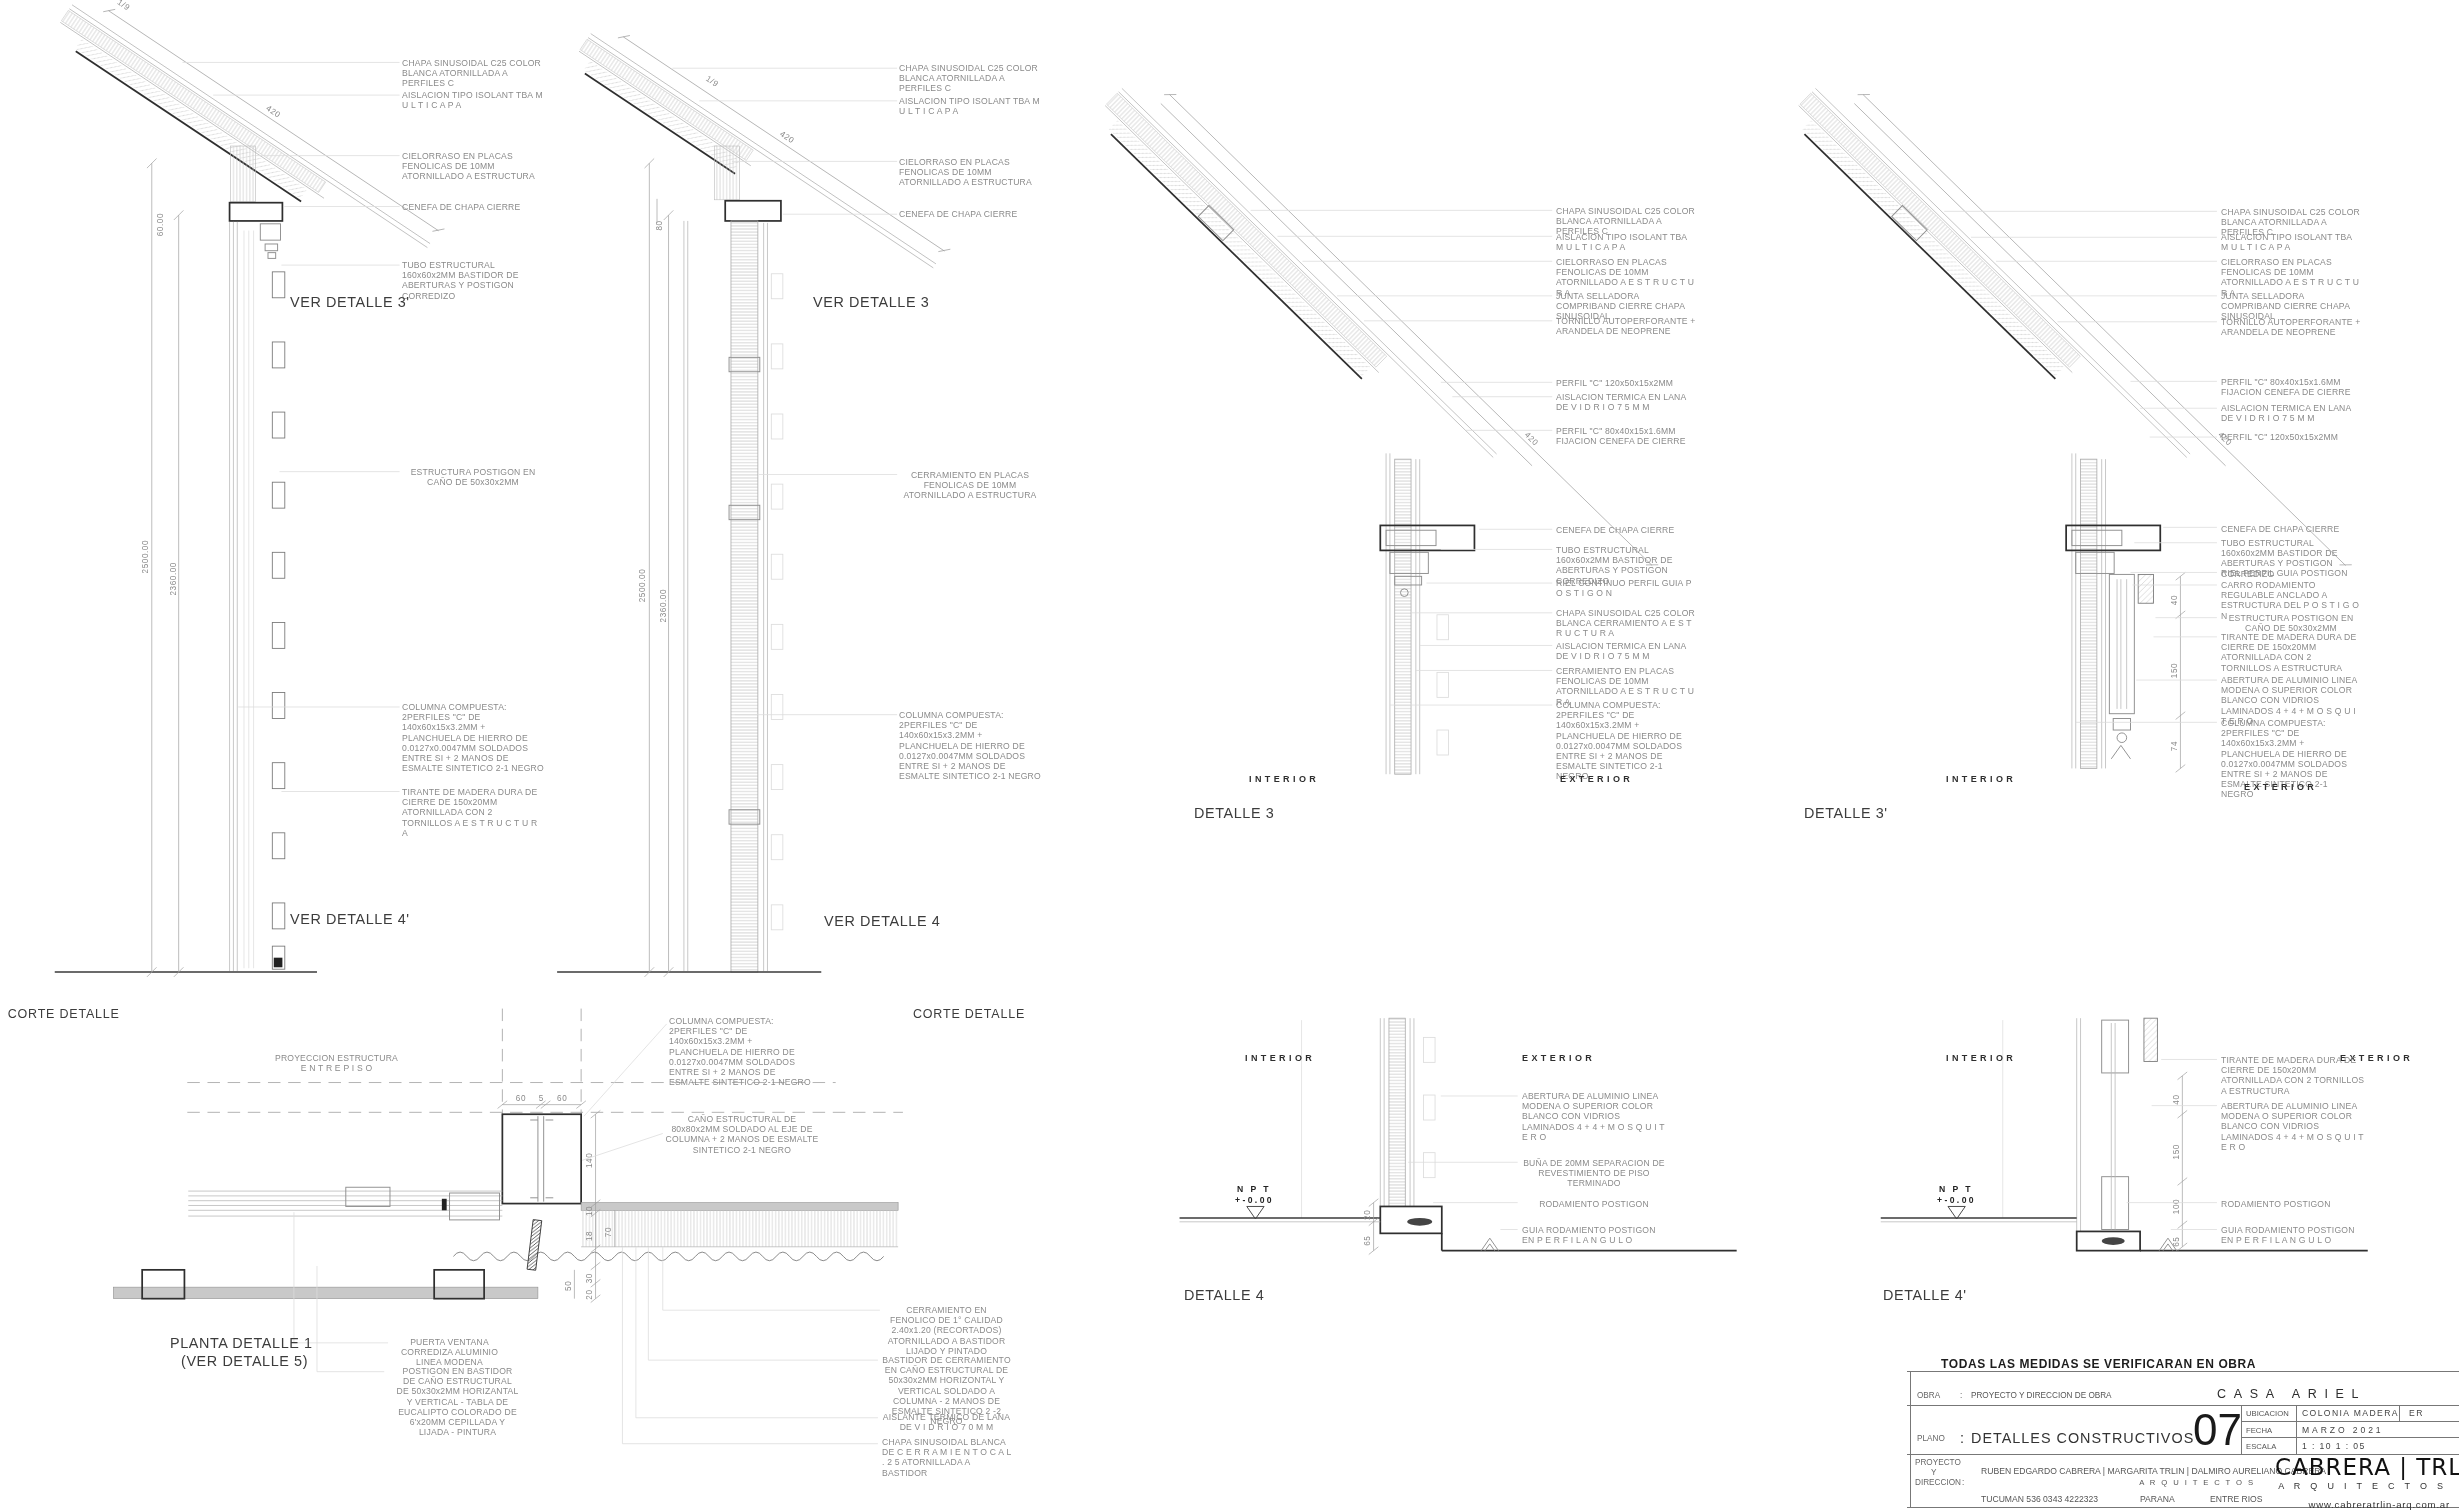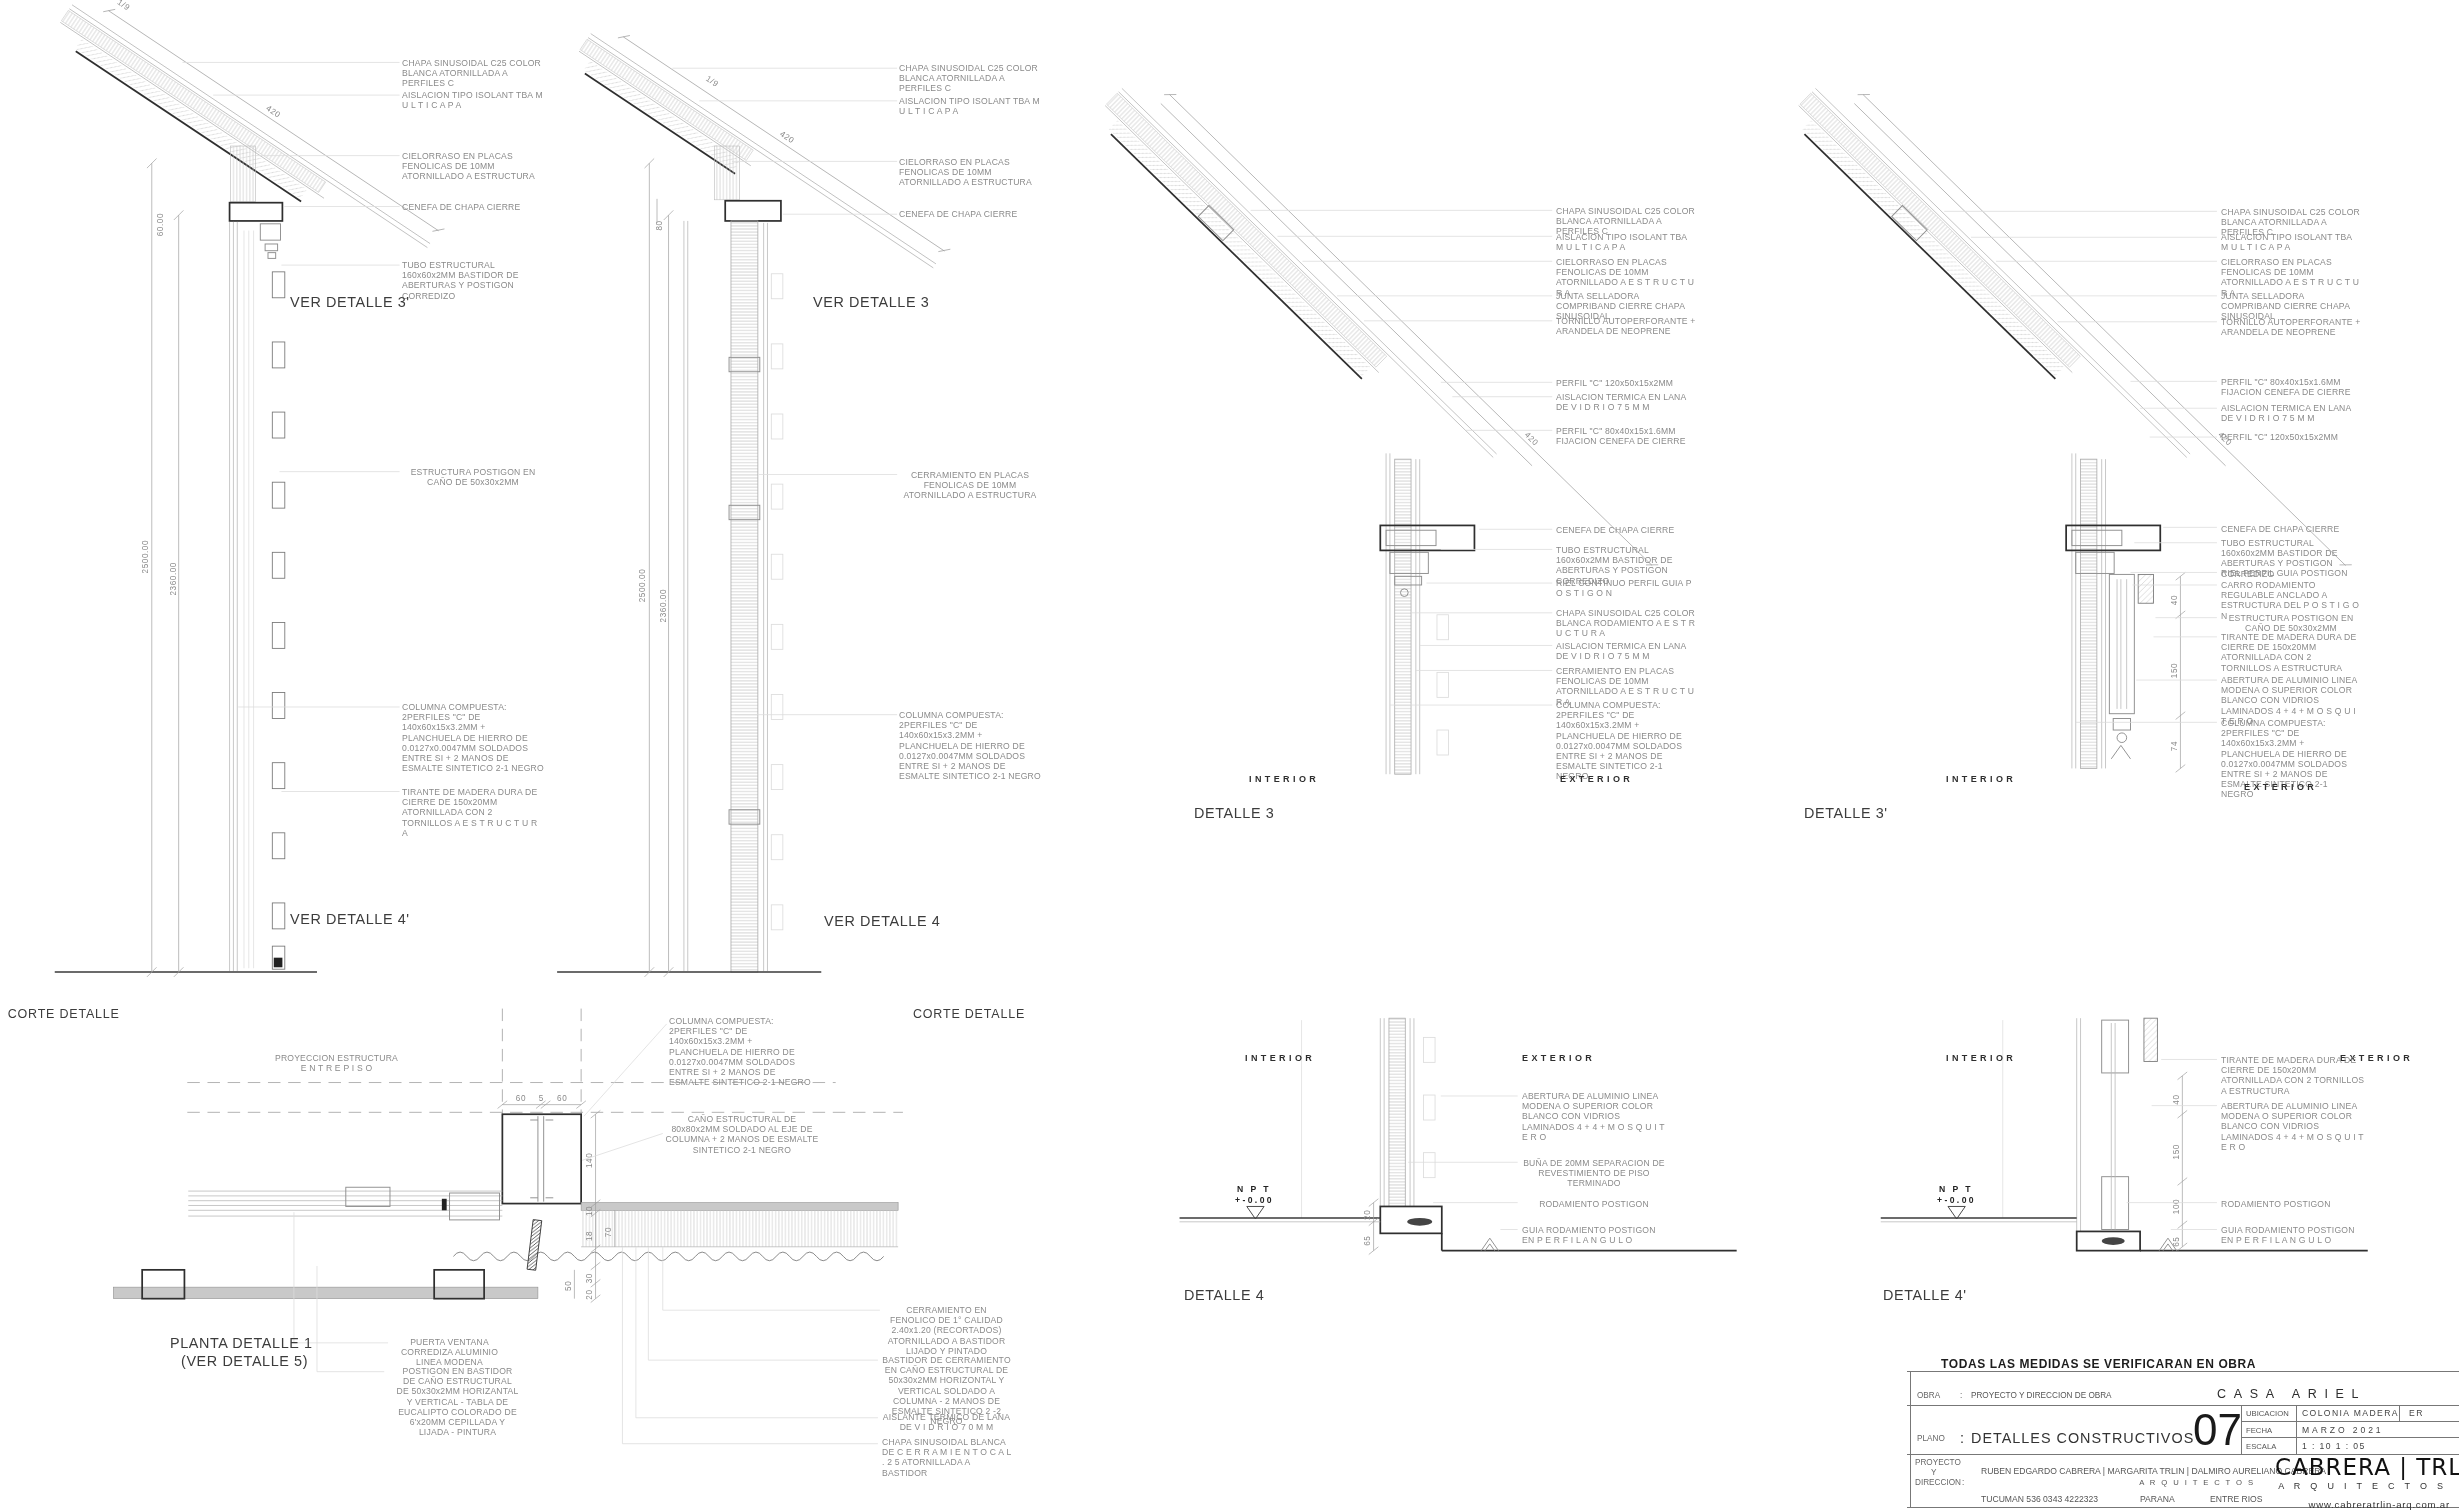--- a/index.html
+++ b/index.html
@@ -425,21 +425,21 @@
 <div class="ann" style="left:1556px;top:232px;width:140px">AISLACION TIPO ISOLANT TBA M U L T I C A P A</div>
 <div class="ann" style="left:1556px;top:257px;width:140px">CIELORRASO EN PLACAS FENOLICAS DE 10MM ATORNILLADO A E S T R U C T U R A</div>
 <div class="ann" style="left:1556px;top:291px;width:140px">JUNTA SELLADORA COMPRIBAND CIERRE CHAPA SINUSOIDAL</div>
 <div class="ann" style="left:1556px;top:316px;width:140px">TORNILLO AUTOPERFORANTE + ARANDELA DE NEOPRENE</div>
 <div class="ann" style="left:1556px;top:378px;width:140px">PERFIL "C" 120x50x15x2MM</div>
 <div class="ann" style="left:1556px;top:392px;width:140px">AISLACION TERMICA EN LANA DE V I D R I O   7 5 M M</div>
 <div class="ann" style="left:1556px;top:426px;width:140px">PERFIL "C" 80x40x15x1.6MM FIJACION CENEFA DE CIERRE</div>
 <div class="ann" style="left:1556px;top:525px;width:140px">CENEFA DE CHAPA  CIERRE</div>
 <div class="ann" style="left:1556px;top:545px;width:140px">TUBO ESTRUCTURAL 160x60x2MM BASTIDOR DE ABERTURAS Y POSTIGON CORREDIZO</div>
 <div class="ann" style="left:1556px;top:578px;width:140px">RIEL CONTINUO PERFIL GUIA P O S T I G O N</div>
-<div class="ann" style="left:1556px;top:608px;width:140px">CHAPA SINUSOIDAL C25 COLOR BLANCA RODAMIENTO A E S T R U C T U R A</div>
+<div class="ann" style="left:1556px;top:608px;width:140px">CHAPA SINUSOIDAL C25 COLOR BLANCA CERRAMIENTO A E S T R U C T U R A</div>
 <div class="ann" style="left:1556px;top:641px;width:140px">AISLACION TERMICA EN LANA DE V I D R I O   7 5 M M</div>
 <div class="ann" style="left:1556px;top:666px;width:140px">CERRAMIENTO EN PLACAS FENOLICAS DE 10MM ATORNILLADO A  E S T R U C T U R A</div>
 <div class="ann" style="left:1556px;top:700px;width:140px">COLUMNA COMPUESTA: 2PERFILES "C" DE 140x60x15x3.2MM + PLANCHUELA DE HIERRO DE 0.0127x0.0047MM SOLDADOS ENTRE SI + 2 MANOS DE ESMALTE SINTETICO 2-1 NEGRO</div>
 <div class="inex" style="left:1249px;top:774px">INTERIOR</div>
 <div class="inex" style="left:1560px;top:774px">EXTERIOR</div>
 <div class="ver" style="left:1194px;top:805px">DETALLE 3</div>
 
 <div class="ann" style="left:2221px;top:207px;width:140px">CHAPA SINUSOIDAL C25 COLOR BLANCA ATORNILLADA A PERFILES C</div>
 <div class="ann" style="left:2221px;top:232px;width:140px">AISLACION TIPO ISOLANT TBA M U L T I C A P A</div>
 <div class="ann" style="left:2221px;top:257px;width:140px">CIELORRASO EN PLACAS FENOLICAS DE 10MM ATORNILLADO A E S T R U C T U R A</div>

